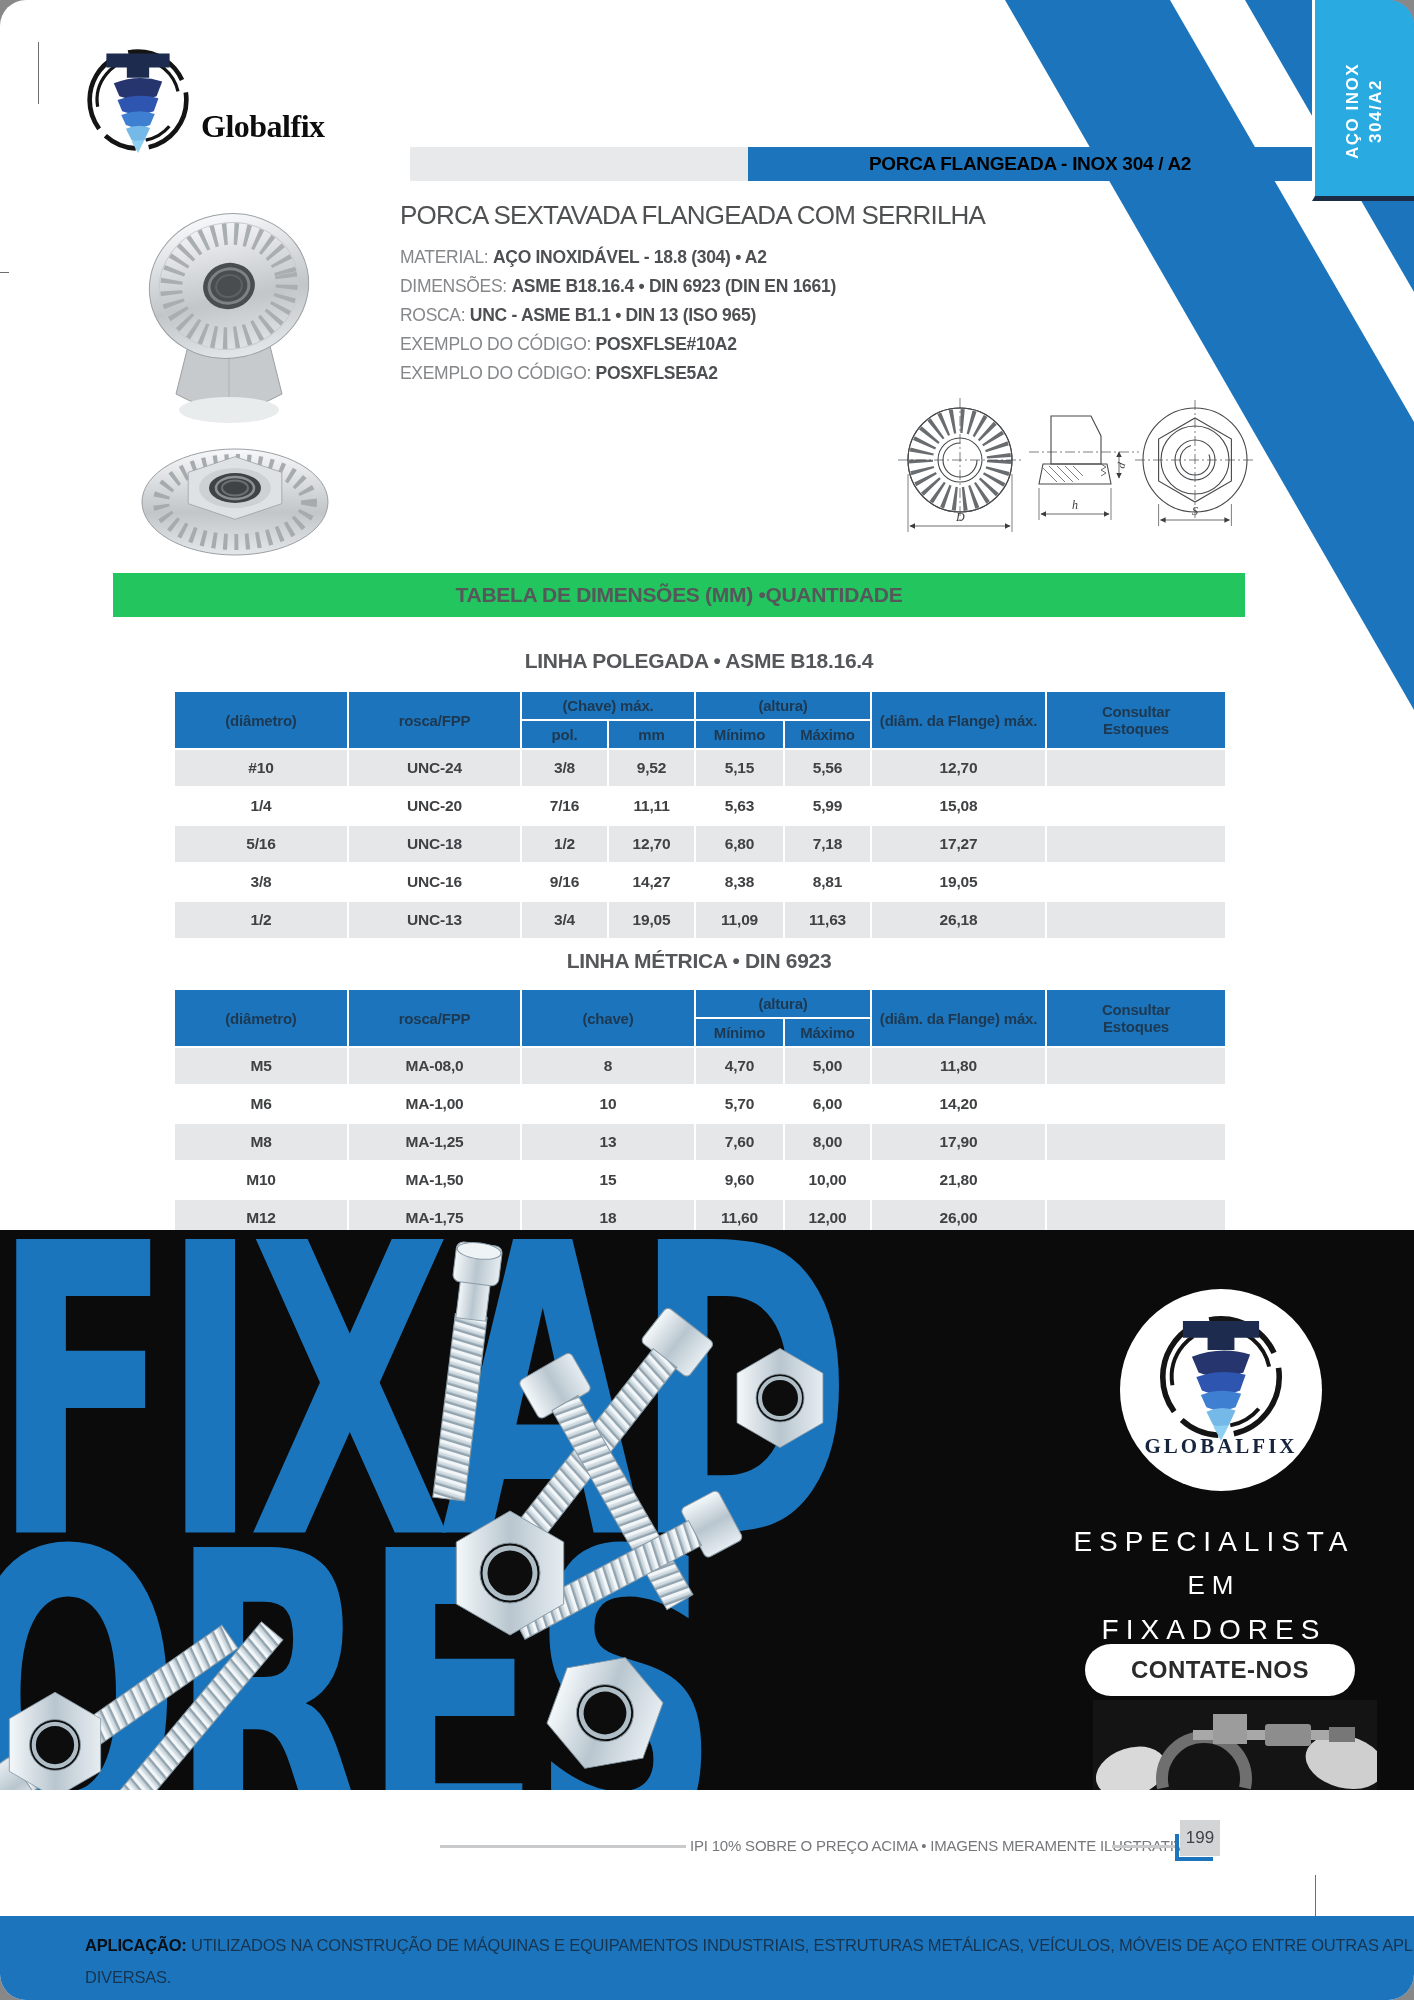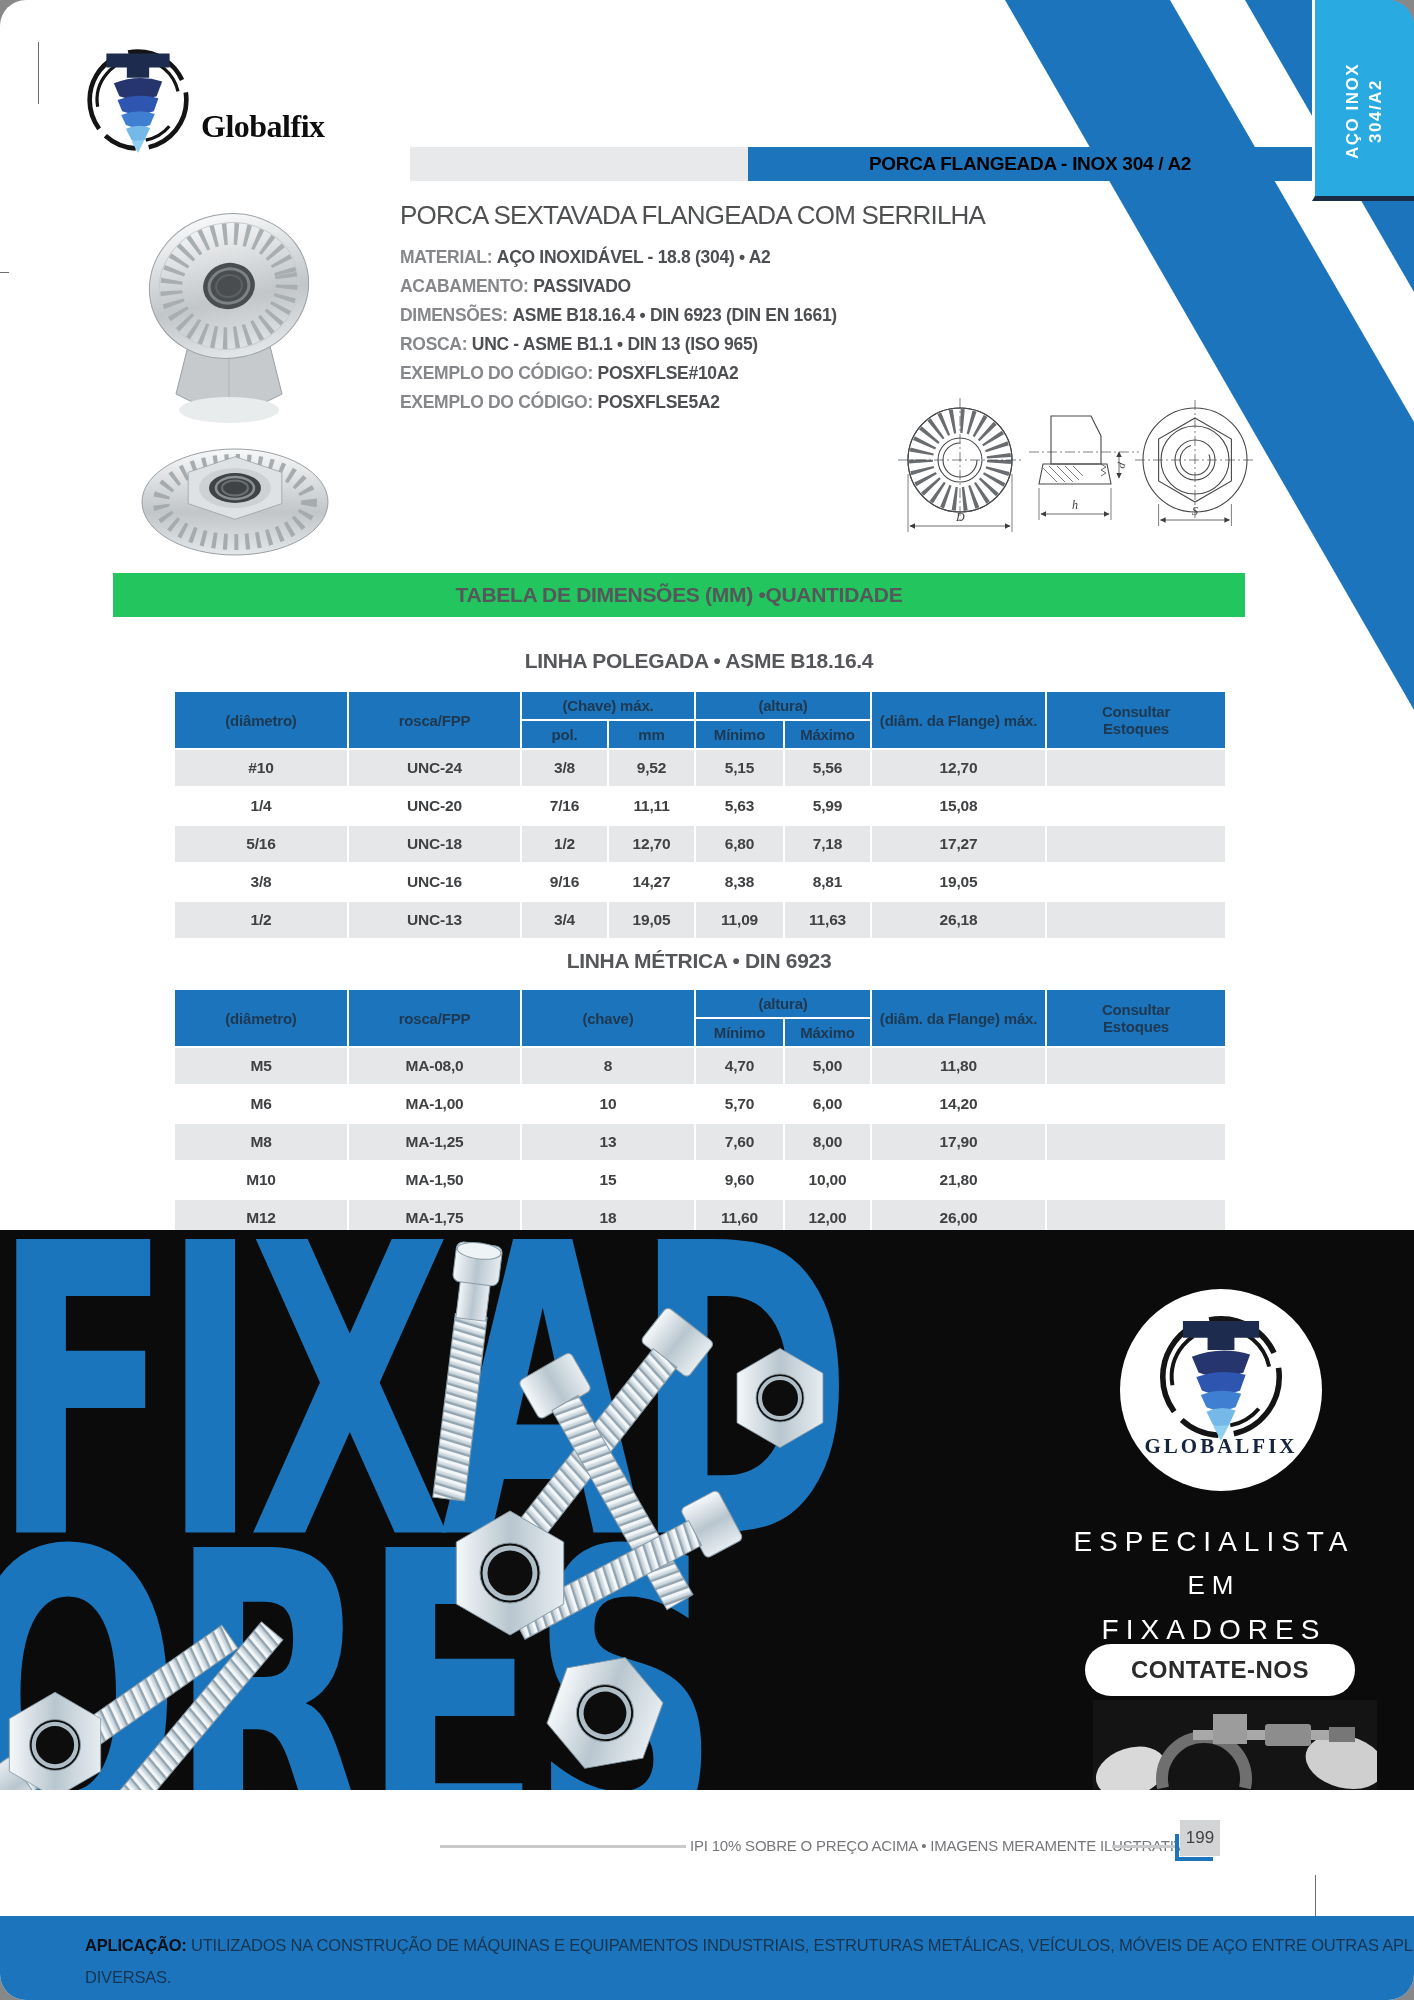--- a/index.html
+++ b/index.html
@@ -24,21 +24,21 @@
   .side-tab{left:1312px;top:0;width:102px;height:196px;background:#29abe2;
             border-left:3px solid #fff;border-bottom:5px solid #1b2c47;}
   .side-tab-text{position:absolute;left:-46px;top:88px;width:190px;
                  transform:rotate(-90deg);text-align:center;color:#fff;
                  font-weight:bold;font-size:17px;letter-spacing:1.5px;line-height:23px;}
 
   
   .product-title{left:400px;top:200px;font-size:26px;color:#4e5052;letter-spacing:-0.8px;}
   .specs{left:400px;top:243px;font-size:17.5px;letter-spacing:-0.3px;}
   .specs .row{height:29px;line-height:29px;white-space:nowrap;}
-  .specs .lbl{color:#85878a;font-weight:bold;}
+  .specs .lbl{color:#85878a;font-weight:normal;}
   .specs .val{color:#4d4f52;font-weight:bold;}
 
   
   .section-bar{left:113px;top:573px;width:1132px;height:44px;background:#22c55e;
                display:flex;align-items:center;justify-content:center;
                font-size:21px;font-weight:bold;color:#55575a;letter-spacing:-0.3px;}
   .table-title{width:1052px;left:173px;text-align:center;font-size:21px;
                font-weight:bold;color:#55575a;letter-spacing:-0.3px;}
   table.dim{position:absolute;left:173px;border-collapse:collapse;table-layout:fixed;width:1052px;}
   table.dim th{background:#1c75bc;color:#1d3850;font-size:15px;font-weight:bold;
@@ -154,21 +154,20 @@
     <polygon points="0,-54 46.8,-27 46.8,27 0,54 -46.8,27 -46.8,-27" transform="translate(102,70) scale(1,0.58)" fill="#dfe2e5" stroke="#9aa0a4"></polygon>
     <ellipse cx="102" cy="70" rx="36" ry="20" fill="#cdd1d4"></ellipse>
     <ellipse cx="102" cy="70" rx="26" ry="15" fill="#404345"></ellipse>
     <ellipse cx="102" cy="70" rx="19" ry="11" fill="none" stroke="#8b9093" stroke-width="2.5"></ellipse>
     <ellipse cx="102" cy="70" rx="13" ry="7.5" fill="none" stroke="#6b6f72" stroke-width="2"></ellipse>
   </svg>
 
   <div class="abs product-title">PORCA SEXTAVADA FLANGEADA COM SERRILHA</div>
   <div class="abs specs">
     <div class="row"><span class="lbl">MATERIAL:</span> <span class="val">AÇO INOXIDÁVEL - 18.8 (304) • A2</span></div>
-    <div class="row"><span class="lbl">ACABAMENTO:</span> <span class="val">PASSIVADO</span></div>
     <div class="row"><span class="lbl">DIMENSÕES:</span> <span class="val">ASME B18.16.4 • DIN 6923 (DIN EN 1661)</span></div>
     <div class="row"><span class="lbl">ROSCA:</span> <span class="val">UNC - ASME B1.1 • DIN 13 (ISO 965)</span></div>
     <div class="row"><span class="lbl">EXEMPLO DO CÓDIGO:</span> <span class="val">POSXFLSE#10A2</span></div>
     <div class="row"><span class="lbl">EXEMPLO DO CÓDIGO:</span> <span class="val">POSXFLSE5A2</span></div>
   </div>
 
   <svg class="abs" style="left:880px;top:385px" width="430" height="175" viewBox="0 0 430 175">
     <defs>
       <marker id="ar" viewBox="0 0 10 10" refX="9" refY="5" markerWidth="7" markerHeight="7" orient="auto-start-reverse">
         <path d="M0,0 L10,5 L0,10 z" fill="#3c3c3c"></path>

